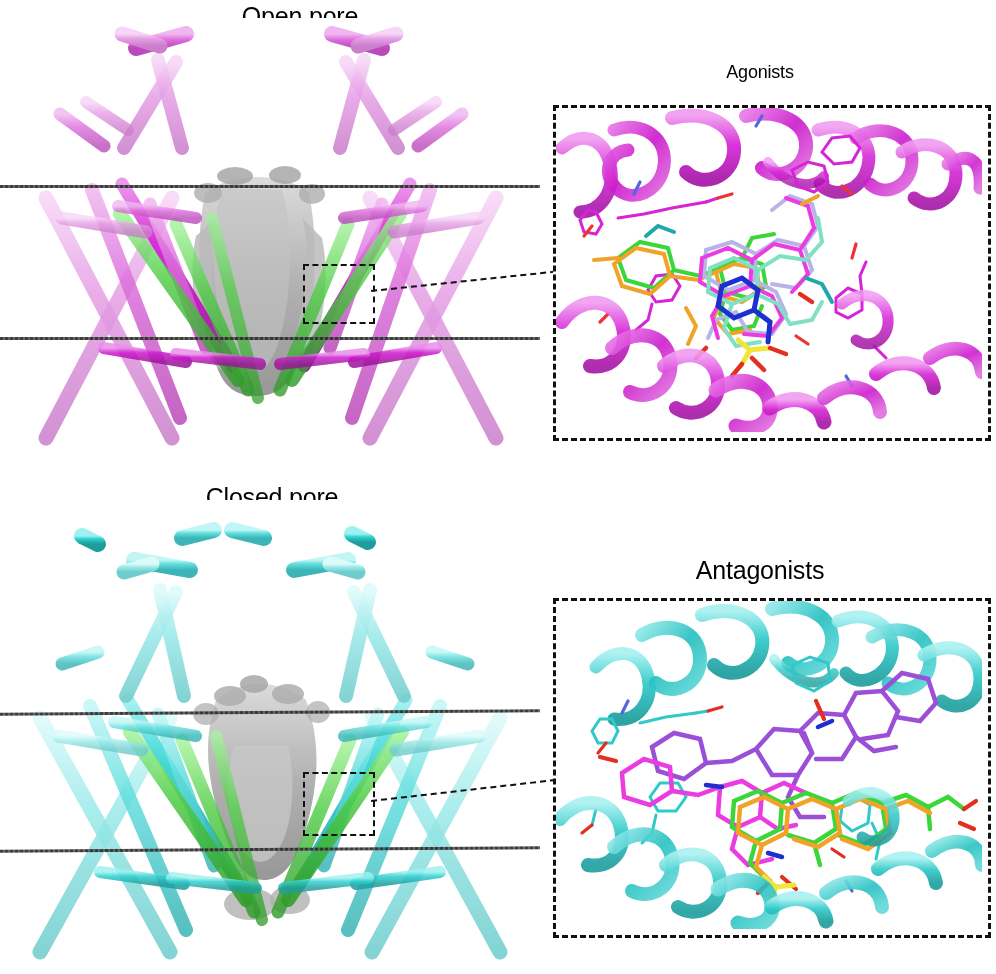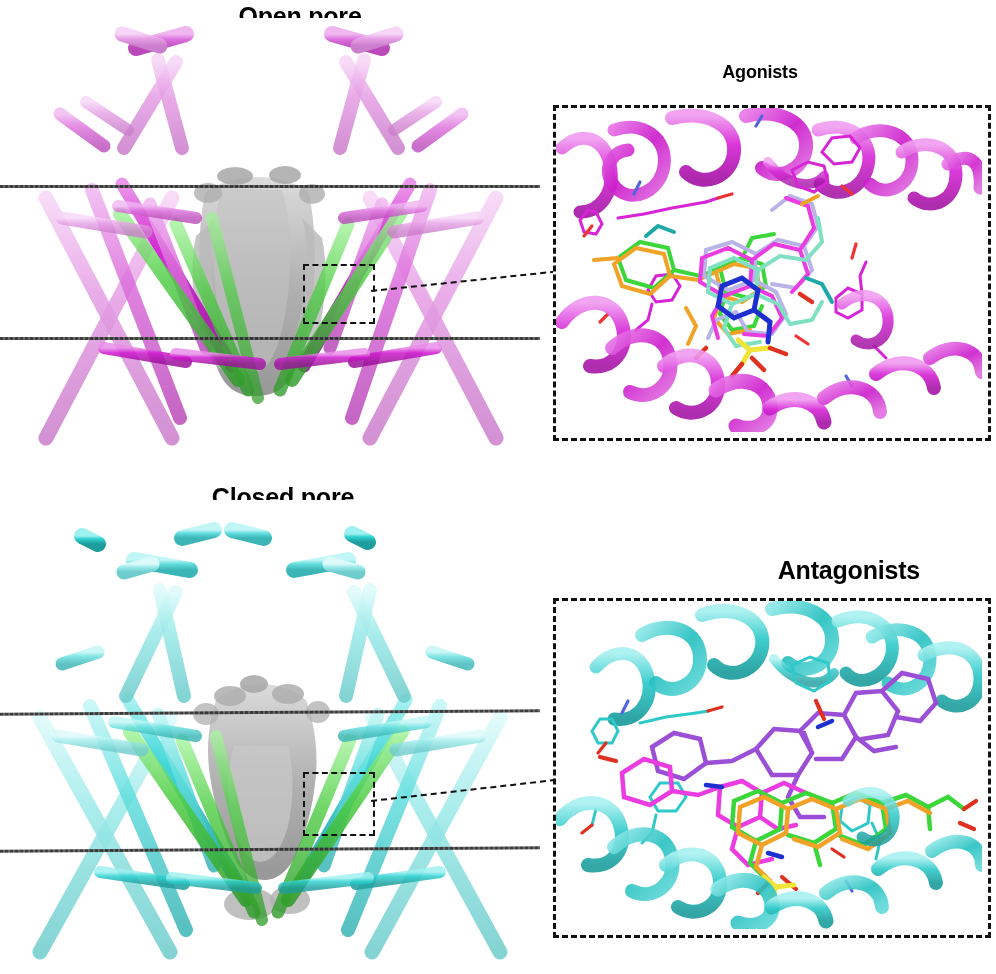--- a/index.html
+++ b/index.html
@@ -2,30 +2,30 @@
 <html><head>
 <meta charset="utf-8">
 <title>Receptor conformations figure</title>
 <style>
   html,body{margin:0;padding:0;background:#ffffff;}
   body{width:996px;height:974px;font-family:"Liberation Sans",sans-serif;overflow:hidden;}
   .figure{position:relative;width:996px;height:974px;background:#fff;}
 
   .panel-title{
     position:absolute;
-    font-weight:bold;
+    font-weight:normal;
     color:#000;
     text-align:center;
     white-space:nowrap;
     letter-spacing:-0.2px;
   }
   .title-open    {left:145px; top:2px;   width:310px; font-size:25px;}
-  .title-closed  {left:123px; top:483px; width:320px; font-size:25px;}
+  .title-closed  {left:112px; top:483px; width:320px; font-size:25px;}
   .title-agonists{left:610px; top:62px;  width:300px; font-size:18px;}
-  .title-antagon {left:600px; top:556px; width:320px; font-size:25px;text-align:right;}
+  .title-antagon {left:600px; top:556px; width:320px; font-size:25px;}
 
   
   .struct{position:absolute;left:0;overflow:hidden;background:#fff;}
   .struct-open  {top:18px;  width:540px;height:450px;}
   .struct-closed{top:500px; width:540px;height:460px;}
 
   .membrane-line{
     position:absolute;left:0;width:540px;height:3px;
     background:
       repeating-linear-gradient(90deg,#2c2c2c 0 3px,#5a5a5a 3px 5px);

